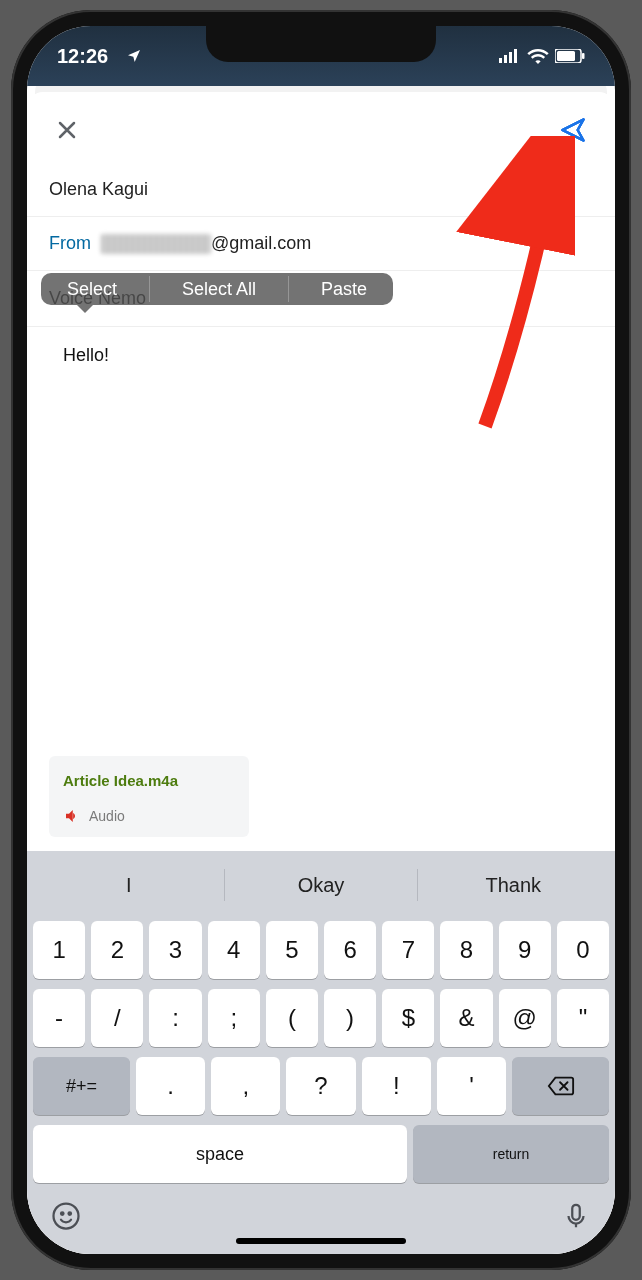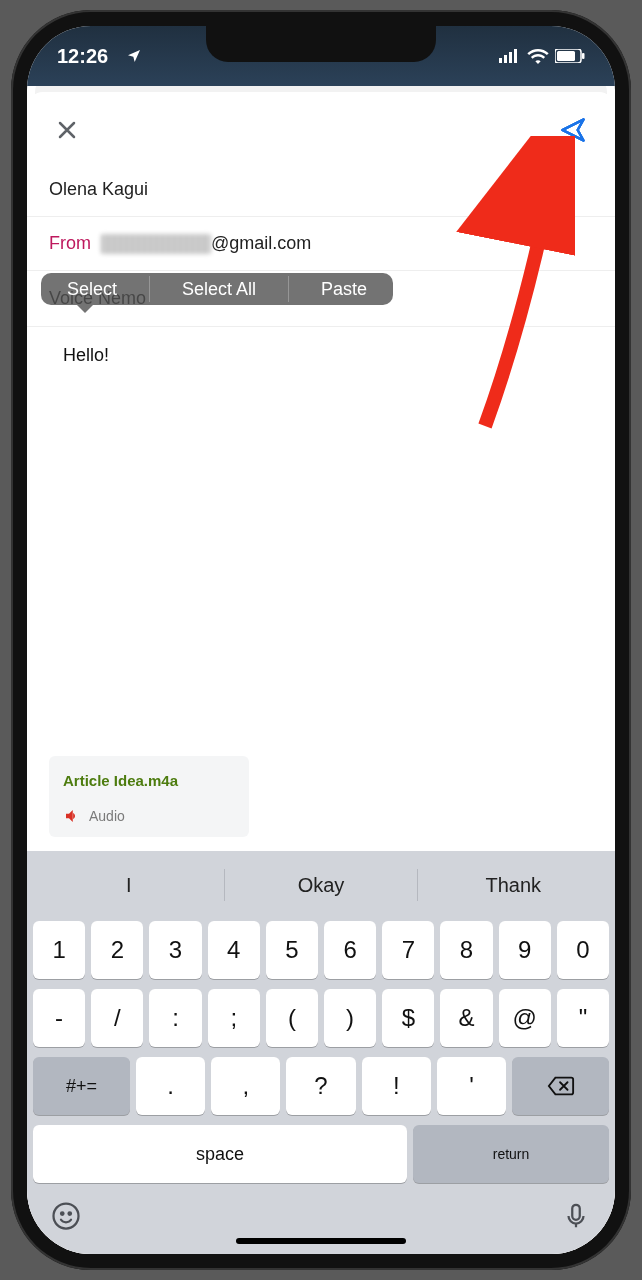--- a/index.html
+++ b/index.html
@@ -40,21 +40,21 @@
     display: flex; justify-content: space-between; align-items: center;
     padding: 18px 22px 10px;
   }
   .close-btn, .send-btn { background: none; border: none; cursor: pointer; padding: 6px; }
   .close-btn svg { width: 24px; height: 24px; stroke: #5f6368; }
   .send-btn svg { width: 28px; height: 28px; }
   .field {
     padding: 16px 22px; border-bottom: 1px solid #eee; font-size: 18px;
     display: flex; align-items: center; gap: 10px; color: #222;
   }
-  .field-label { color: #be185d; font-size: 18px; }
+  .field-label { color: #0369a1; font-size: 18px; }
   .blurred {
     display: inline-block; width: 110px; height: 20px;
     background: repeating-linear-gradient(90deg,#bbb 0 3px,#d8d8d8 3px 6px);
     filter: blur(2px); border-radius: 2px; vertical-align: middle;
   }
   .subject-wrap { position: relative; }
   .edit-menu {
     position: absolute; left: 14px; top: 2px; height: 32px;
     background: rgba(80,80,80,.80); border-radius: 10px;
     display: flex; align-items: center; padding: 0 10px; gap: 16px; z-index: 20;

